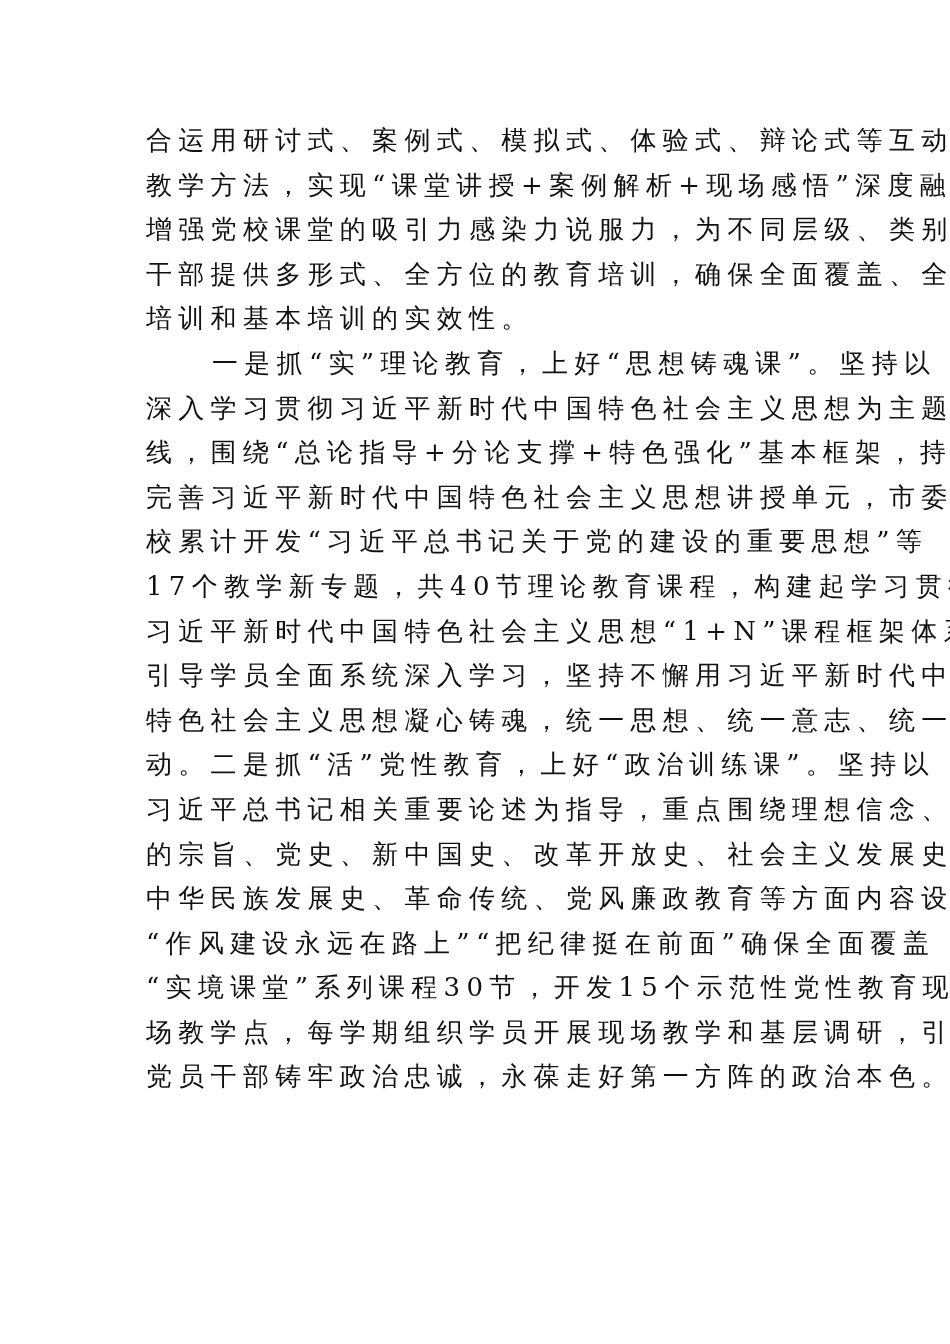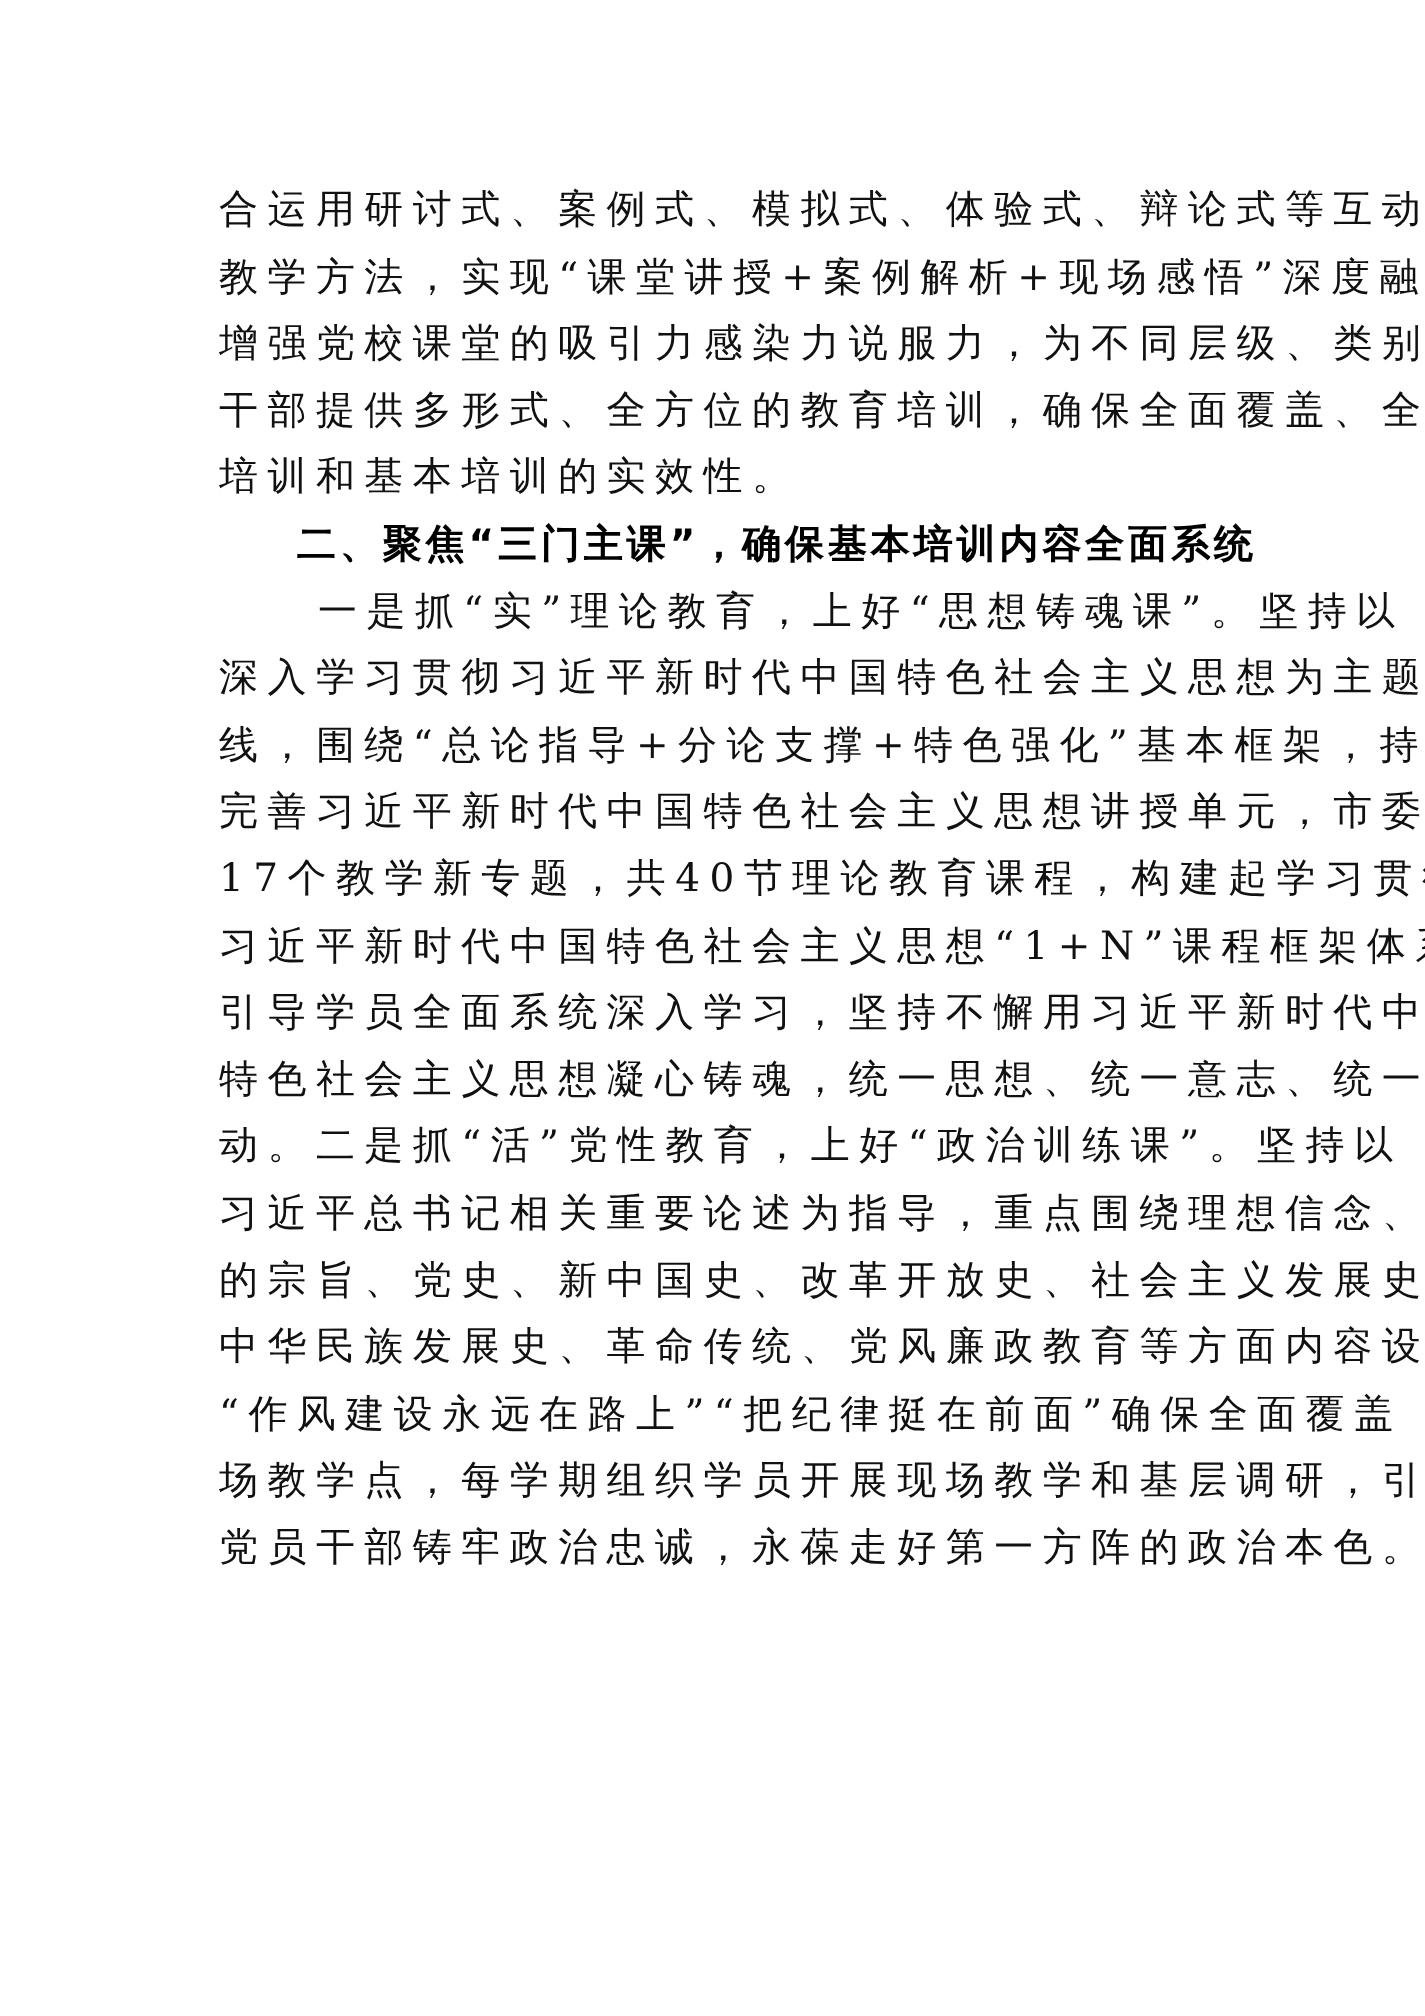--- a/index.html
+++ b/index.html
@@ -19,29 +19,30 @@
 </style>
 </head>
 <body>
 
 <div class="page">
   <div class="line">合运用研讨式、案例式、模拟式、体验式、辩论式等互动式</div>
   <div class="line">教学方法，实现“课堂讲授+案例解析+现场感悟”深度融合</div>
   <div class="line">增强党校课堂的吸引力感染力说服力，为不同层级、类别的</div>
   <div class="line">干部提供多形式、全方位的教育培训，确保全面覆盖、全员</div>
   <div class="line">培训和基本培训的实效性。</div>
-  <div class="line heading">二、聚焦“三门主课”，确保基本培训内容全面系统</div>
   <div class="line indent">一是抓“实”理论教育，上好“思想铸魂课”。坚持以</div>
   <div class="line">深入学习贯彻习近平新时代中国特色社会主义思想为主题主</div>
   <div class="line">线，围绕“总论指导+分论支撑+特色强化”基本框架，持续</div>
   <div class="line">完善习近平新时代中国特色社会主义思想讲授单元，市委党</div>
+  <div class="line">校累计开发“习近平总书记关于党的建设的重要思想”等</div>
   <div class="line">17个教学新专题，共40节理论教育课程，构建起学习贯彻</div>
   <div class="line">习近平新时代中国特色社会主义思想“1+N”课程框架体系，</div>
   <div class="line">引导学员全面系统深入学习，坚持不懈用习近平新时代中国</div>
   <div class="line">特色社会主义思想凝心铸魂，统一思想、统一意志、统一行</div>
   <div class="line">动。二是抓“活”党性教育，上好“政治训练课”。坚持以</div>
   <div class="line">习近平总书记相关重要论述为指导，重点围绕理想信念、党</div>
   <div class="line">的宗旨、党史、新中国史、改革开放史、社会主义发展史、</div>
   <div class="line">中华民族发展史、革命传统、党风廉政教育等方面内容设计</div>
   <div class="line">“作风建设永远在路上”“把纪律挺在前面”确保全面覆盖</div>
+  <div class="line">“实境课堂”系列课程30节，开发15个示范性党性教育现</div>
   <div class="line">场教学点，每学期组织学员开展现场教学和基层调研，引导</div>
   <div class="line">党员干部铸牢政治忠诚，永葆走好第一方阵的政治本色。三</div>
 </div>
 
 </body></html>

